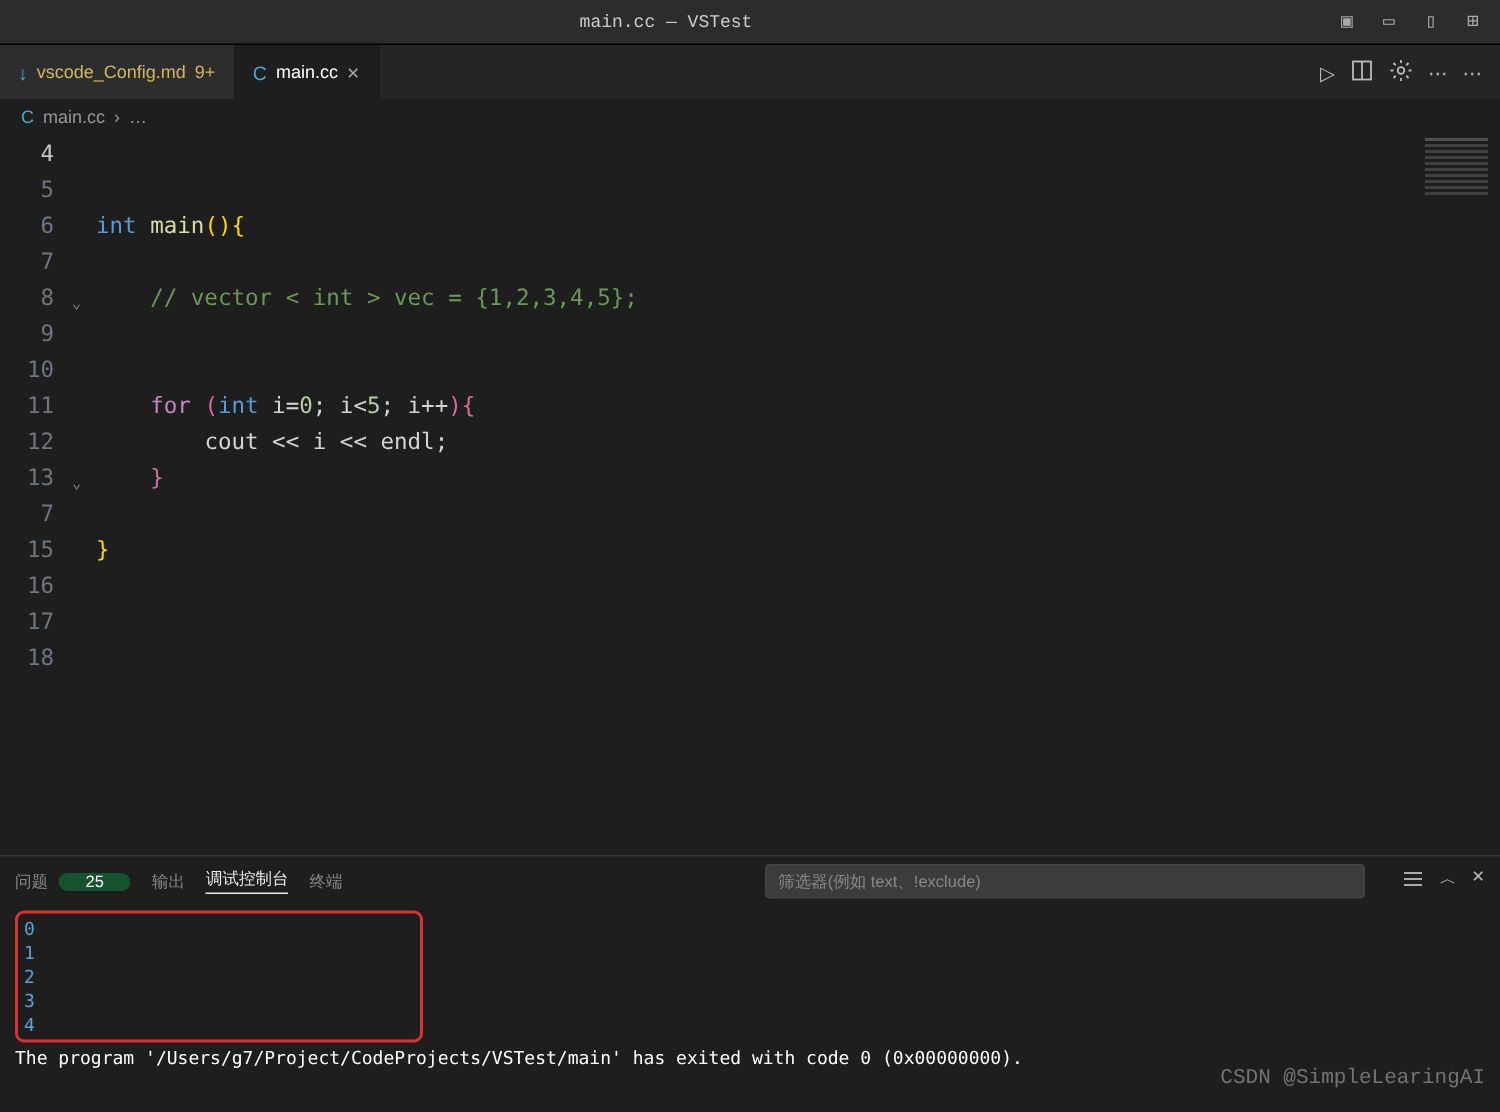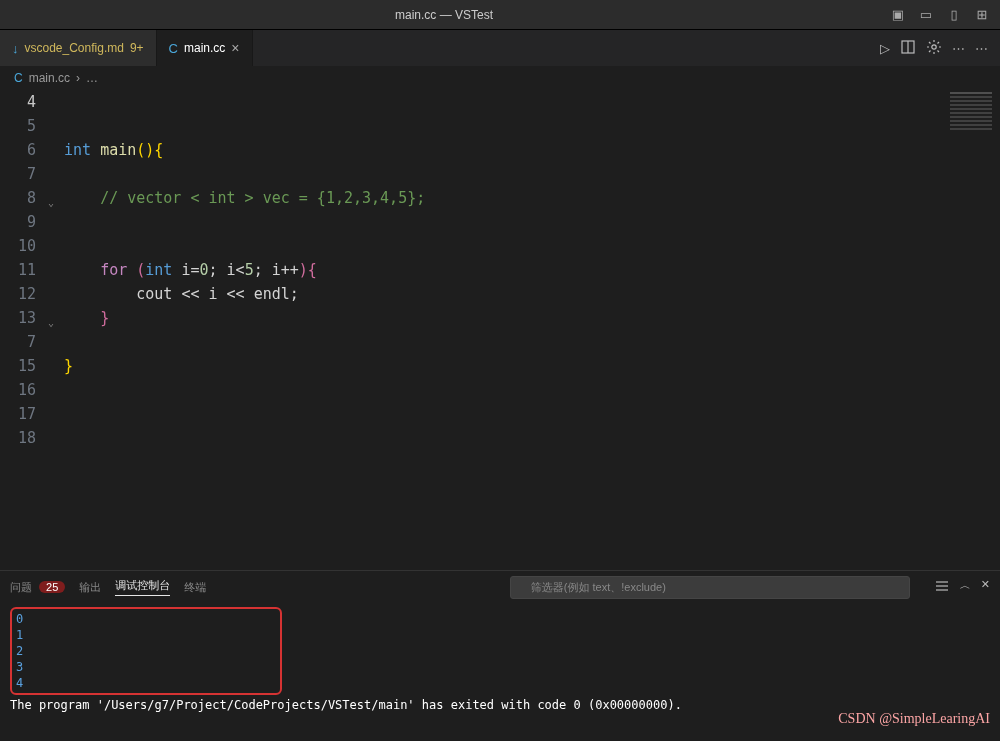--- a/index.html
+++ b/index.html
@@ -11,20 +11,21 @@
   height: 741px;
   overflow: hidden;
   font-size: 13px;
 }
 .titlebar {
   height: 30px;
   background: #2c2c2c;
   display: flex;
   align-items: center;
   border-bottom: 1px solid #000;
+  font-family: Liberation Mono, monospace;
 }
 .titlebar-title { flex: 1; text-align: center; color: #ccc; font-size: 12px; }
 .titlebar-icons { display: flex; gap: 8px; padding-right: 8px; }
 .titlebar-icons span { color: #aaa; display:inline-flex; width:20px; justify-content:center; }
 .tabs {
   height: 36px;
   background: #252526;
   display: flex;
   align-items: stretch;
 }
@@ -117,30 +118,30 @@
   display: flex;
   align-items: center;
   gap: 14px;
   padding: 0 10px;
   font-size: 11px;
   color: #888;
 }
 .panel-tabs .ptab { cursor: pointer; }
 .panel-tabs .ptab.active { color: #e7e7e7; border-bottom: 1px solid #e7e7e7; padding-bottom:2px;}
 .panel-tabs .badge {
-  background: #7f1d1d; color: #fff;
-  border-radius: 10px; padding: 0 7px; font-size: 11px; margin-left: 4px;
+  background: #14532d; color: #fff;
+  border-radius: 10px; padding: 0 18px; font-size: 11px; margin-left: 4px;
 }
 .filter {
   margin-left: auto;
   width: 400px;
   background: #3c3c3c;
   color: #888;
   border-radius: 3px;
-  padding: 3px 20px;
+  padding: 3px 8px;
   font-size: 11px;
   border: 1px solid #454545;
 }
 .panel-icons { display: flex; gap: 10px; color: #bbb; margin-left: 10px; }
 .console {
   padding: 4px 10px;
   font-family: Menlo, Consolas, monospace;
   font-size: 12px;
   line-height: 16px;
   position: relative;
@@ -151,22 +152,22 @@
   border-radius: 6px;
   width: 272px;
   padding: 2px 4px;
   margin-top: 0px;
 }
 .console .outrow { color: #5aa1df; }
 .console .exitmsg { color: #ffffff; margin-top: 2px; white-space: pre; }
 .watermark {
   position: absolute;
   right: 10px; bottom: 6px;
-  color: #fca5a5; font-size: 14px;
-  font-family: Liberation Serif, serif;
+  color: #737373; font-size: 14px;
+  font-family: Liberation Mono, monospace;
 }
 svg { width: 16px; height: 16px; }
 </style>
 </head>
 <body>
 
 <div class="titlebar">
   <div class="titlebar-title">main.cc — VSTest</div>
   <div class="titlebar-icons">
     <span>▣</span>

